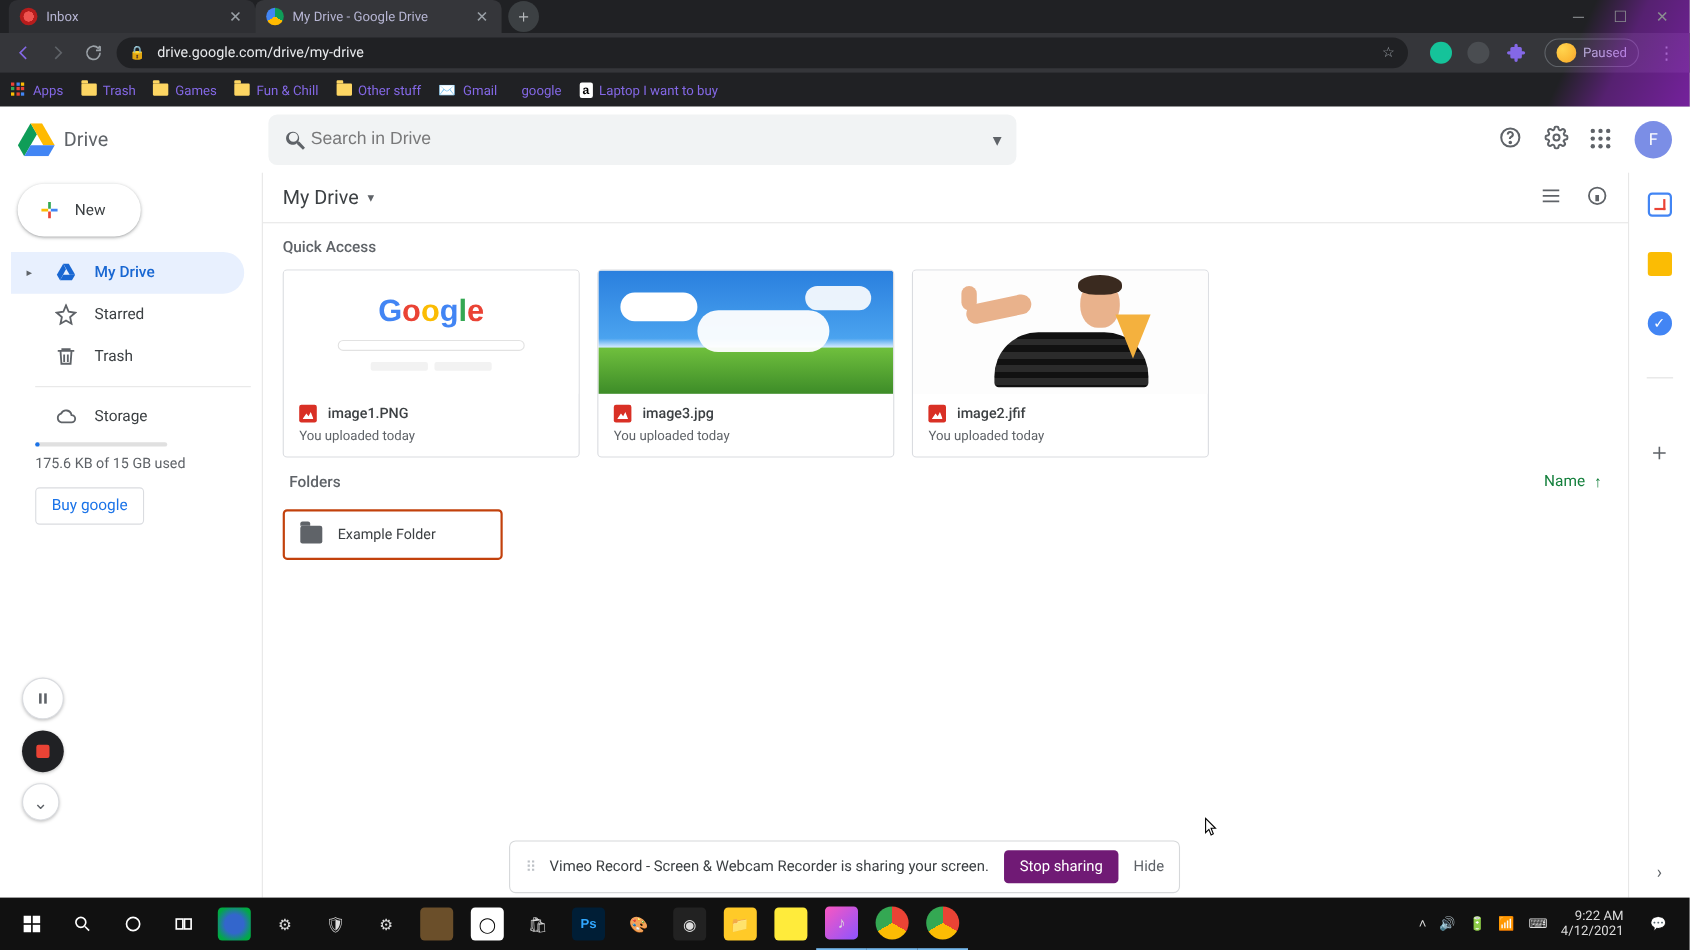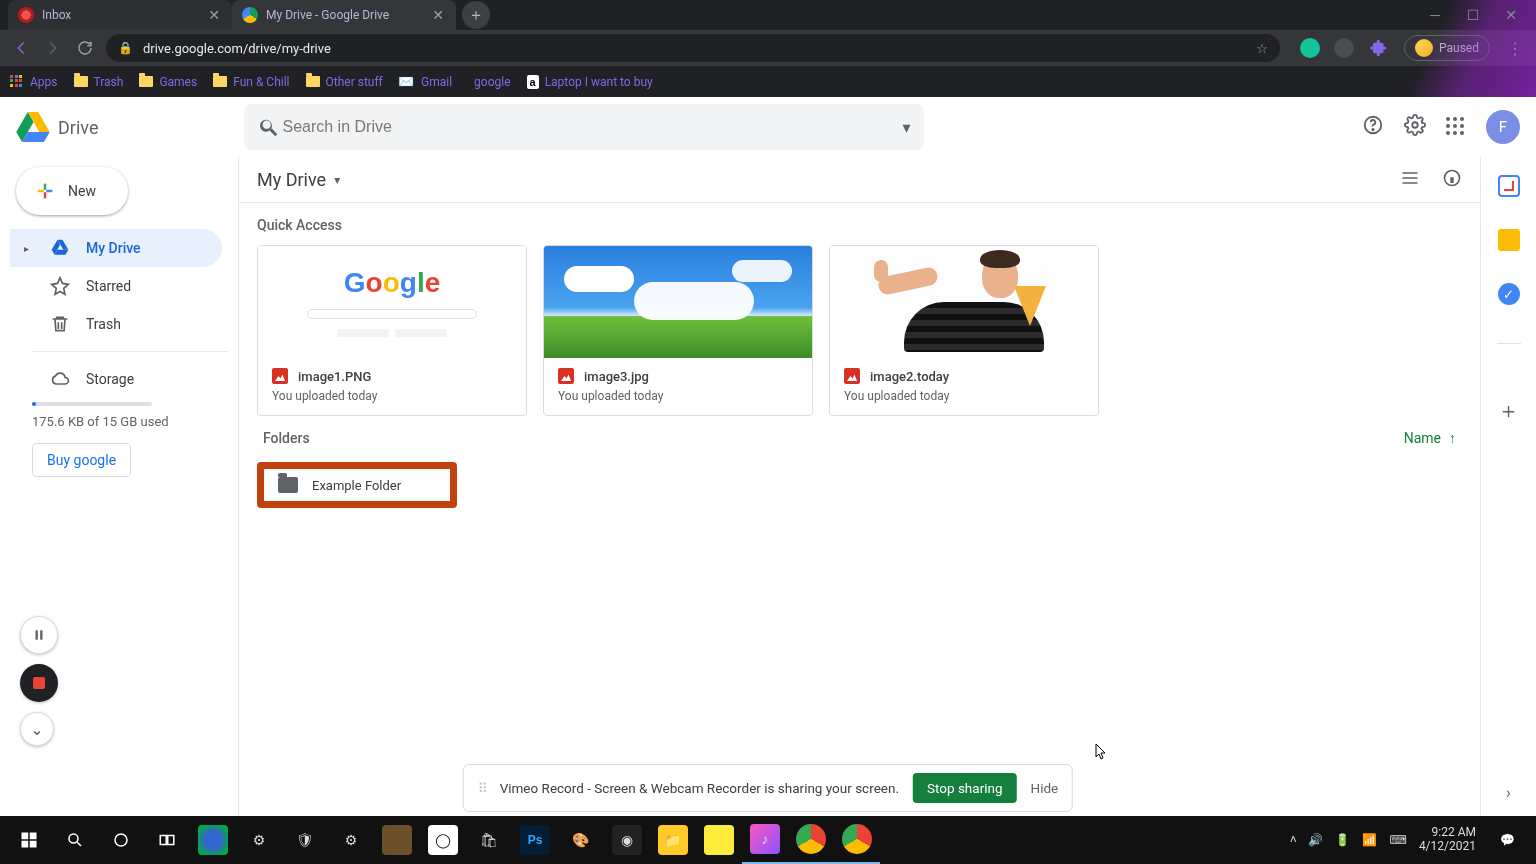--- a/index.html
+++ b/index.html
@@ -99,21 +99,21 @@
   .shirt{position:absolute;bottom:0;left:40px;width:140px;height:50px;background:repeating-linear-gradient(#111 0 6px,#2b2b2b 6px 12px);border-radius:40px 40px 4px 4px}
   .head{position:absolute;top:2px;left:118px;width:36px;height:44px;background:#e9b28c;border-radius:50% 50% 45% 45%}
   .hair{position:absolute;top:-2px;left:116px;width:40px;height:18px;background:#3a2a1f;border-radius:50% 50% 40% 40%}
   .arm{position:absolute;top:20px;left:14px;width:60px;height:18px;background:#e9b28c;border-radius:10px;transform:rotate(-12deg)}
   .thumb{position:absolute;top:8px;left:10px;width:14px;height:22px;background:#e9b28c;border-radius:8px}
   .slice{position:absolute;top:34px;left:150px;width:0;height:0;border-left:16px solid transparent;border-right:16px solid transparent;border-top:40px solid #f4b13e}
 
   .folders-header{display:flex;align-items:center;padding:10px 24px 8px}
   .folders-header h3{margin:0;font-size:14px;font-weight:500;color:#5f6368}
   .sort{margin-left:auto;display:flex;align-items:flex-start;gap:8px;color:#15803d;font-size:14px}
-  .folder-card{display:flex;align-items:center;gap:14px;width:200px;height:46px;border:7px solid #c2410c;border-radius:4px;margin:8px 0 0 18px;padding:0 14px;font-size:13px;color:#3c4043}
+  .folder-card{display:flex;align-items:center;gap:14px;width:200px;height:46px;border:2px solid #c2410c;border-radius:4px;margin:8px 0 0 18px;padding:0 14px;font-size:13px;color:#3c4043}
   .folder-ico{width:20px;height:16px;background:#5f6368;border-radius:2px;position:relative}
   .folder-ico::before{content:"";position:absolute;top:-4px;left:0;width:9px;height:4px;background:#5f6368;border-radius:2px 2px 0 0}
 
   .cursor{position:absolute;top:586px;left:856px;width:12px;height:18px;pointer-events:none}
   .cursor svg{width:12px;height:18px}
 
   .sidepanel{width:56px;border-left:1px solid #e7e7e7;display:flex;flex-direction:column;align-items:center;padding-top:18px;gap:32px}
   .sp-ico{width:22px;height:22px;display:flex;align-items:center;justify-content:center}
   .sp-cal{background:#fff;border:2px solid #4285f4;border-radius:4px;position:relative}
   .sp-cal::after{content:"";position:absolute;inset:4px;border:2px solid #ea4335;border-top:none;border-left:none}
@@ -127,21 +127,21 @@
   
   .float-btns{position:absolute;left:20px;bottom:70px;display:flex;flex-direction:column;gap:10px}
   .fb{width:38px;height:38px;border-radius:50%;display:flex;align-items:center;justify-content:center;box-shadow:0 1px 3px rgba(0,0,0,.25)}
   .fb.pause{background:#fff;border:1px solid #dadce0;color:#5f6368}
   .fb.rec{background:#202124}
   .fb.rec::after{content:"";width:12px;height:12px;background:#ea4335;border-radius:2px}
   .fb.collapse{background:#fff;border:1px solid #dadce0;color:#5f6368;width:34px;height:34px}
 
   
   .sharebar{position:absolute;bottom:52px;left:50%;transform:translateX(-50%);display:flex;align-items:center;gap:14px;background:#fff;border:1px solid #d6d8da;border-radius:6px;padding:8px 14px;font-size:13.5px;color:#3c4043}
-  .sharebar .stop{background:#15803d;color:#fff;border-radius:4px;padding:7px 14px}
+  .sharebar .stop{background:#701a75;color:#fff;border-radius:4px;padding:7px 14px}
   .sharebar .hide{color:#5f6368}
   .sharebar .grip{color:#bdc1c6;letter-spacing:-2px}
 
   
   .taskbar{position:absolute;bottom:0;left:0;right:0;height:48px;background:#111;display:flex;align-items:center;padding:0 6px;color:#dcdcdc}
   .tb-left{display:flex;align-items:center;gap:0}
   .tb-btn{width:46px;height:48px;display:flex;align-items:center;justify-content:center}
   .tb-btn.active{border-bottom:2px solid #76b9ed}
   .tb-app{width:30px;height:30px;border-radius:4px;display:flex;align-items:center;justify-content:center;font-size:14px}
   .tb-right{margin-left:auto;display:flex;align-items:center;gap:12px;padding-right:2px;font-size:12px}
@@ -409,21 +409,21 @@
                     <div class="thumb"></div>
                     <div class="shirt"></div>
                     <div class="head"></div>
                     <div class="hair"></div>
                     <div class="slice"></div>
                   </div>
               </div>
               <div class="qa-meta">
                 <div class="line1">
                     <div class="img-ico"></div>
-                    <span>image2.today</span>
+                    <span>image2.jfif</span>
                   </div>
                 <div class="line2">You uploaded today</div>
               </div>
             </div>
           </div>
         </div>
 
         <div class="folders-header">
           <h3>Folders</h3>
           <div class="sort">

